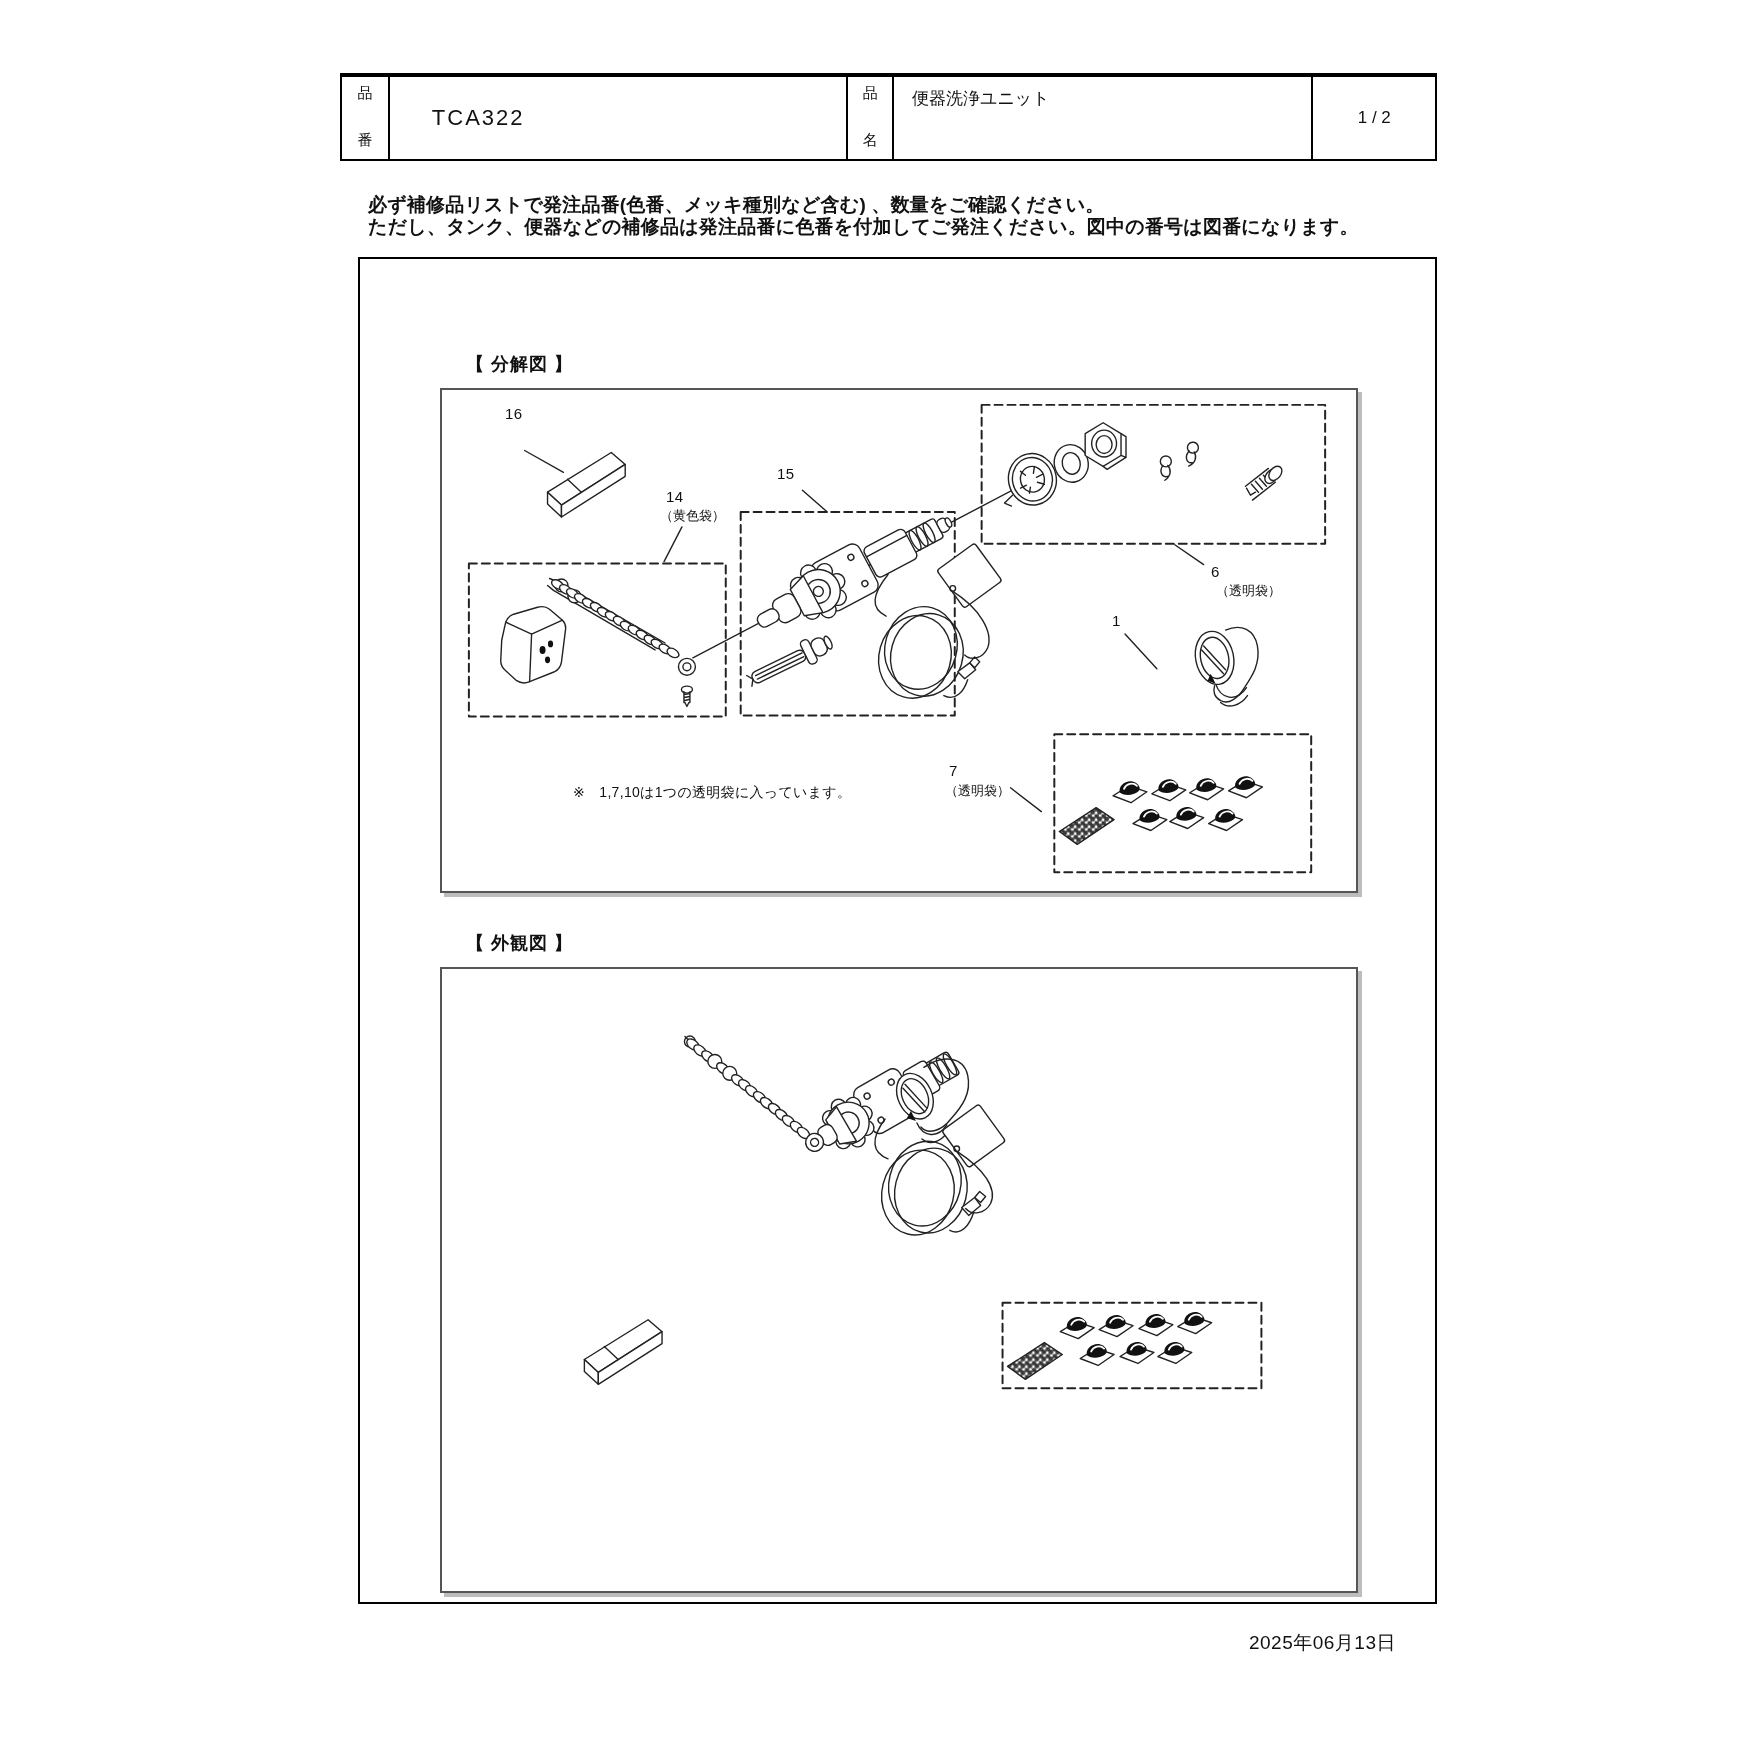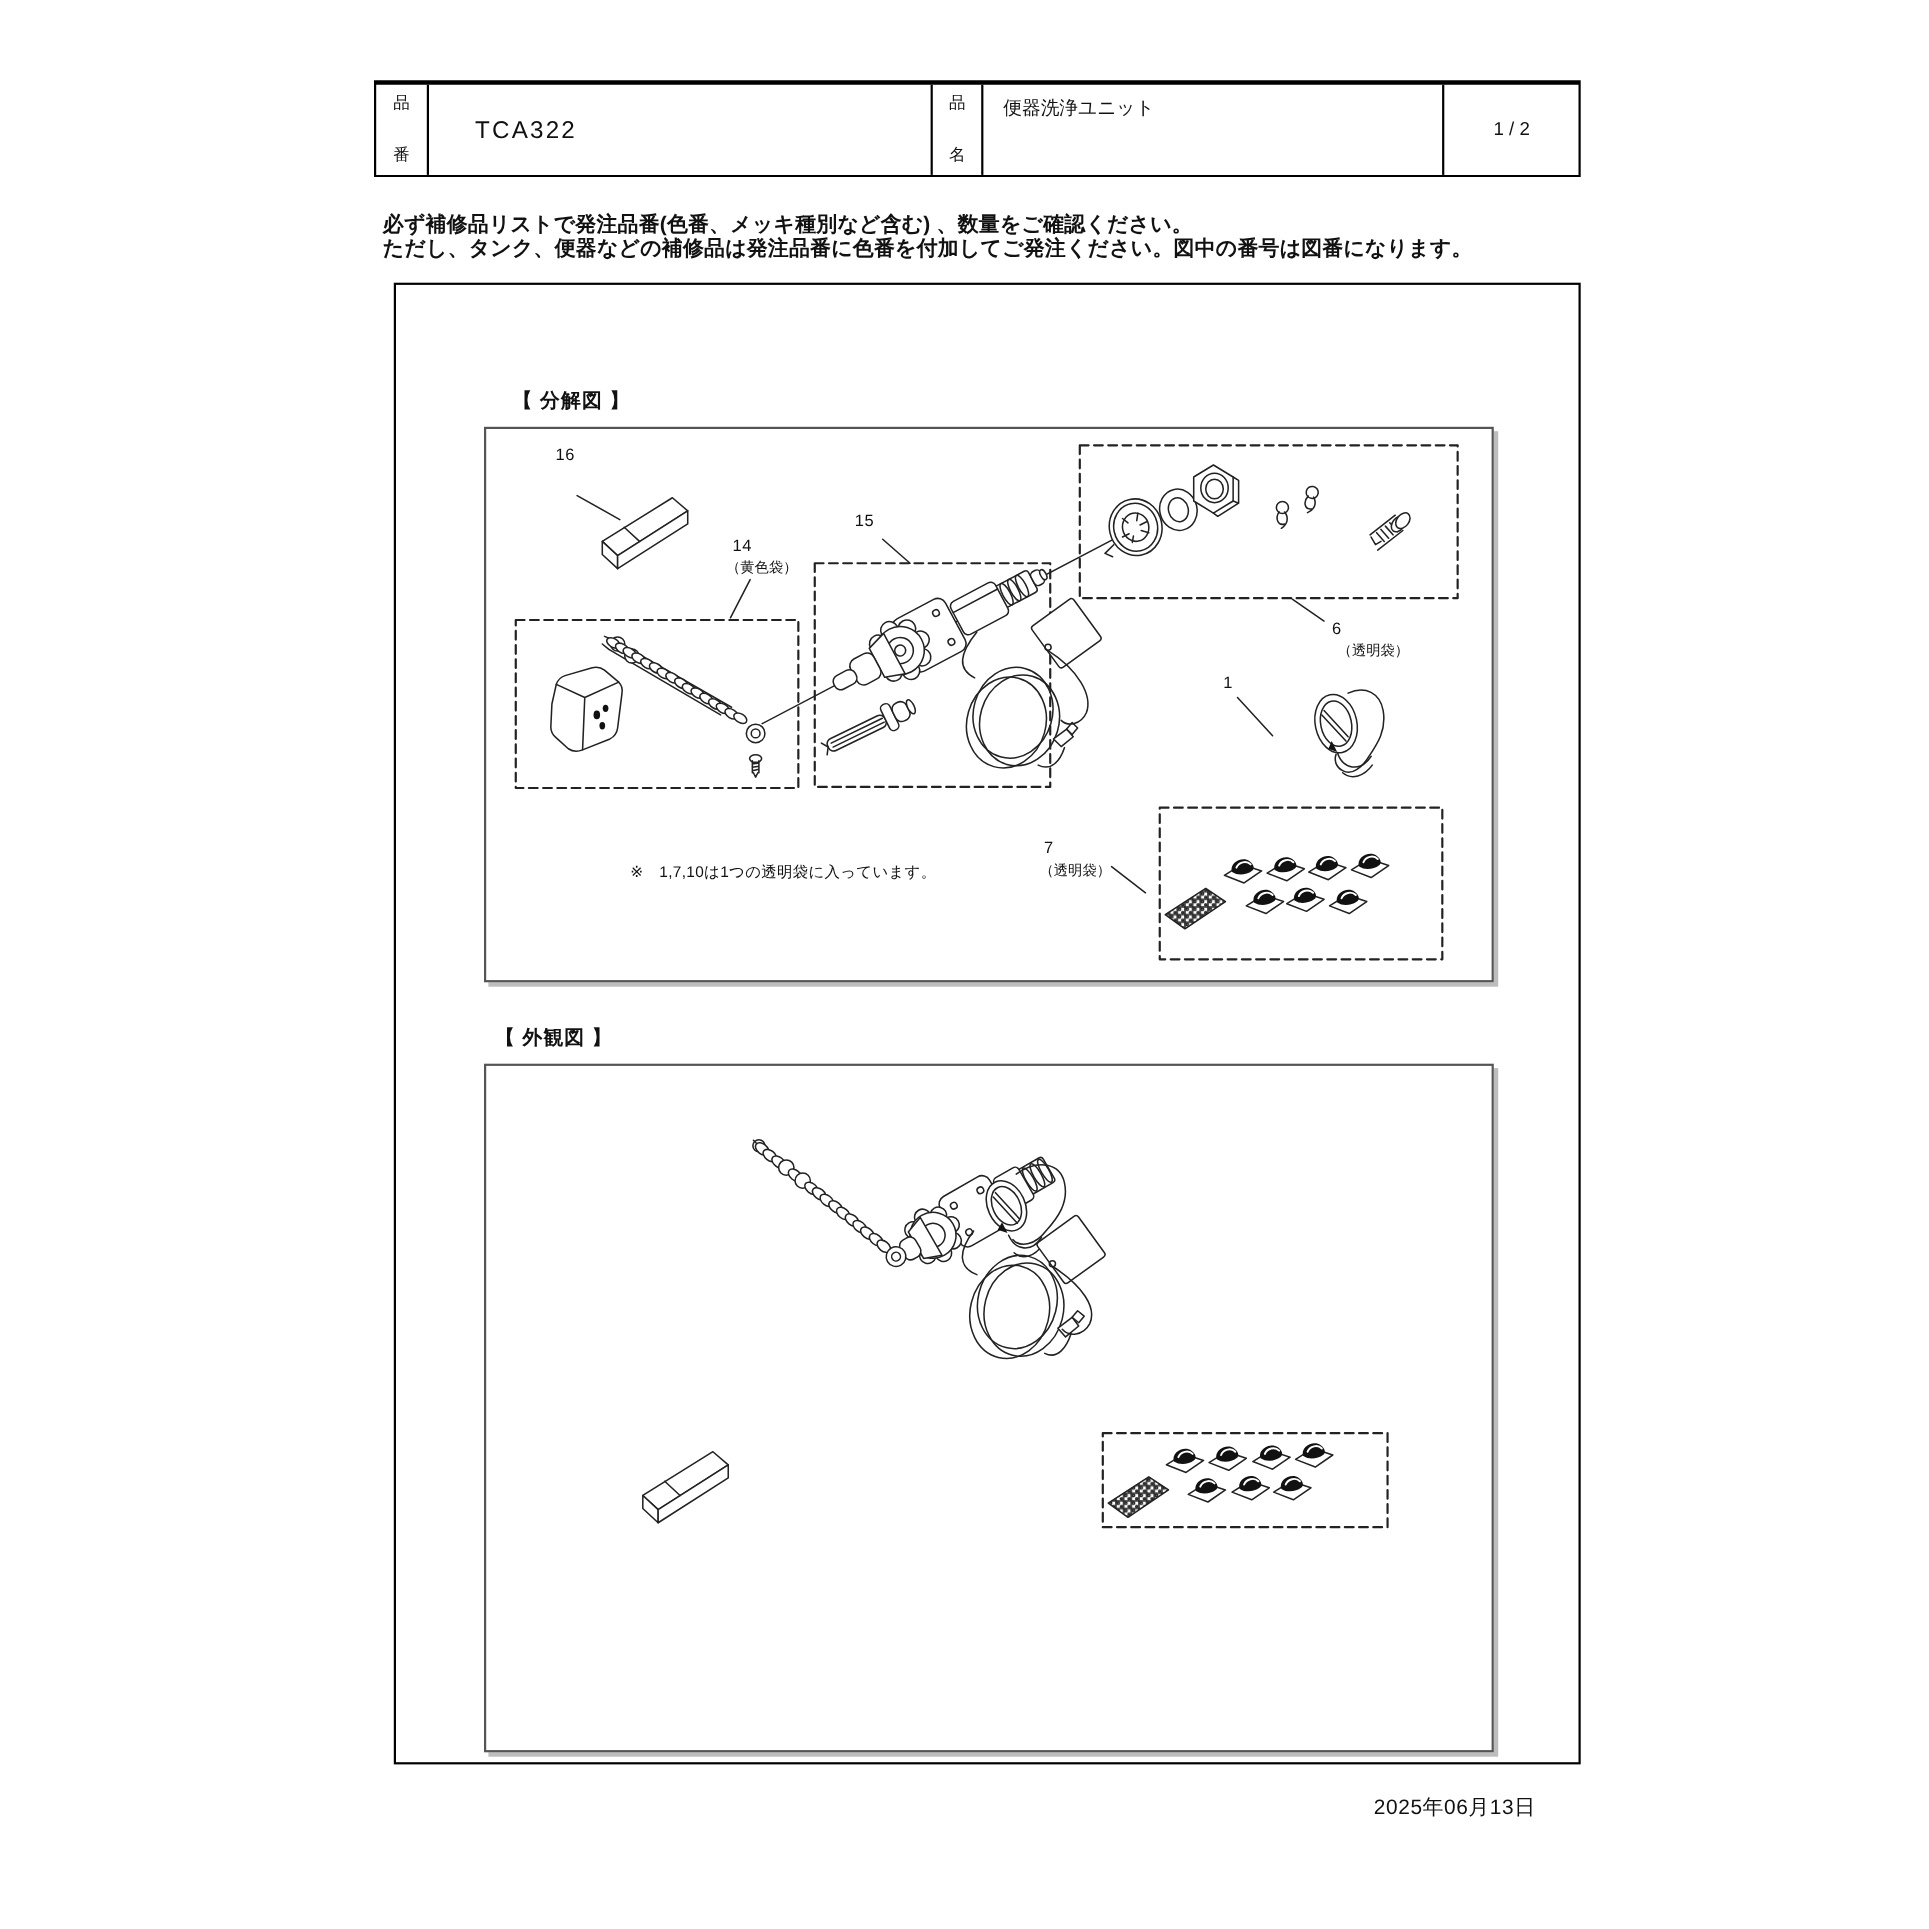--- a/index.html
+++ b/index.html
@@ -13,28 +13,28 @@
          display:flex; border:2px solid #000; border-top:4px solid #000; box-sizing:border-box; }
   .hc { box-sizing:border-box; height:100%; }
   .hc + .hc { border-left:2px solid #000; }
   .lblcell { width:46px; display:flex; flex-direction:column; justify-content:space-between;
              align-items:center; padding:7px 0 9px 0; font-size:15px; }
   .pncell { width:460px; display:flex; align-items:center; padding-left:42px;
             font-size:22px; letter-spacing:2px; }
   .nmcell { width:421px; padding:10px 0 0 18px; font-size:17px; }
   .pgcell { width:124px; display:flex; align-items:center; justify-content:center; font-size:17px; }
   
-  .notice { position:absolute; left:348px; top:194px; font-size:19px; line-height:22px;
+  .notice { position:absolute; left:368px; top:194px; font-size:19px; line-height:22px;
             font-weight:600; letter-spacing:0.2px; white-space:nowrap; }
   
   .frame { position:absolute; left:358px; top:257px; width:1079px; height:1347px;
            border:2px solid #000; box-sizing:border-box; }
   .sec-title { position:absolute; font-size:18px; font-weight:600; letter-spacing:1px; }
   .t1 { left:466px; top:352px; }
-  .t2 { left:450px; top:931px; }
+  .t2 { left:466px; top:931px; }
   .figbox { position:absolute; background:#fff; border:2px solid #555;
             box-shadow:4px 4px 0 #bdbdbd; box-sizing:border-box; }
   .fb1 { left:440px; top:388px; width:918px; height:505px; }
   .fb2 { left:440px; top:967px; width:918px; height:626px; }
   .figbox svg { position:absolute; left:0; top:0; width:100%; height:100%; }
   
   .art path,.art rect,.art circle,.art ellipse,.art line,.art polygon
        { stroke:#222; stroke-width:1.4; fill:none; stroke-linejoin:round; stroke-linecap:round; }
   .art .w { fill:#fff; }
   .art .b { fill:#111; stroke:none; }

